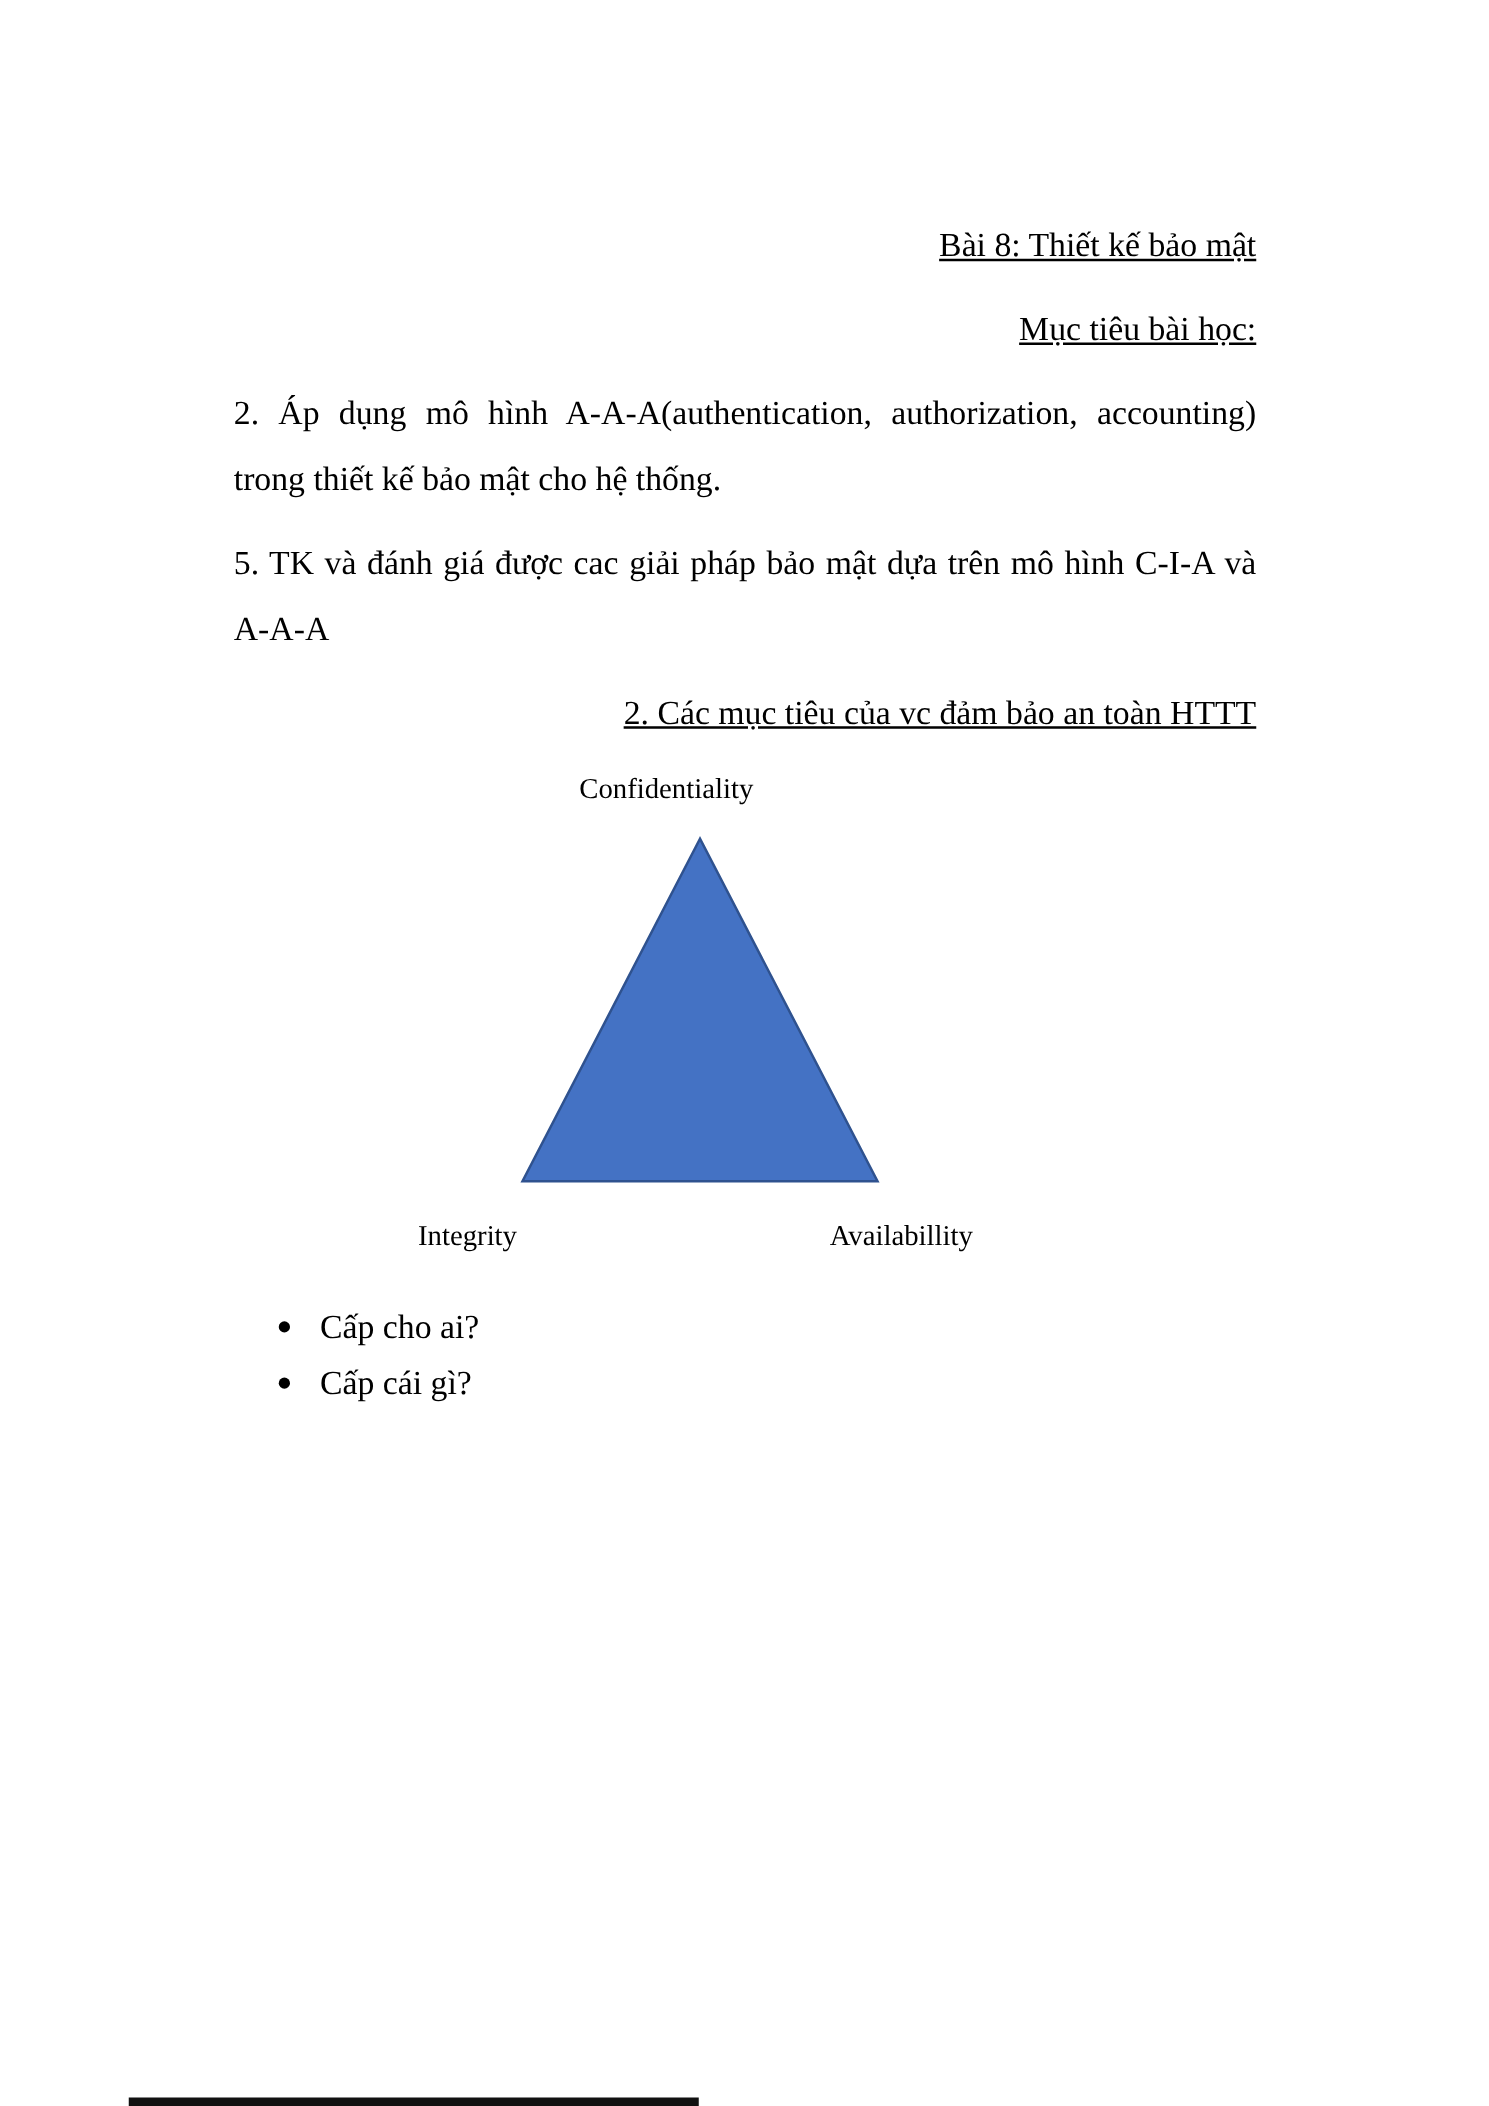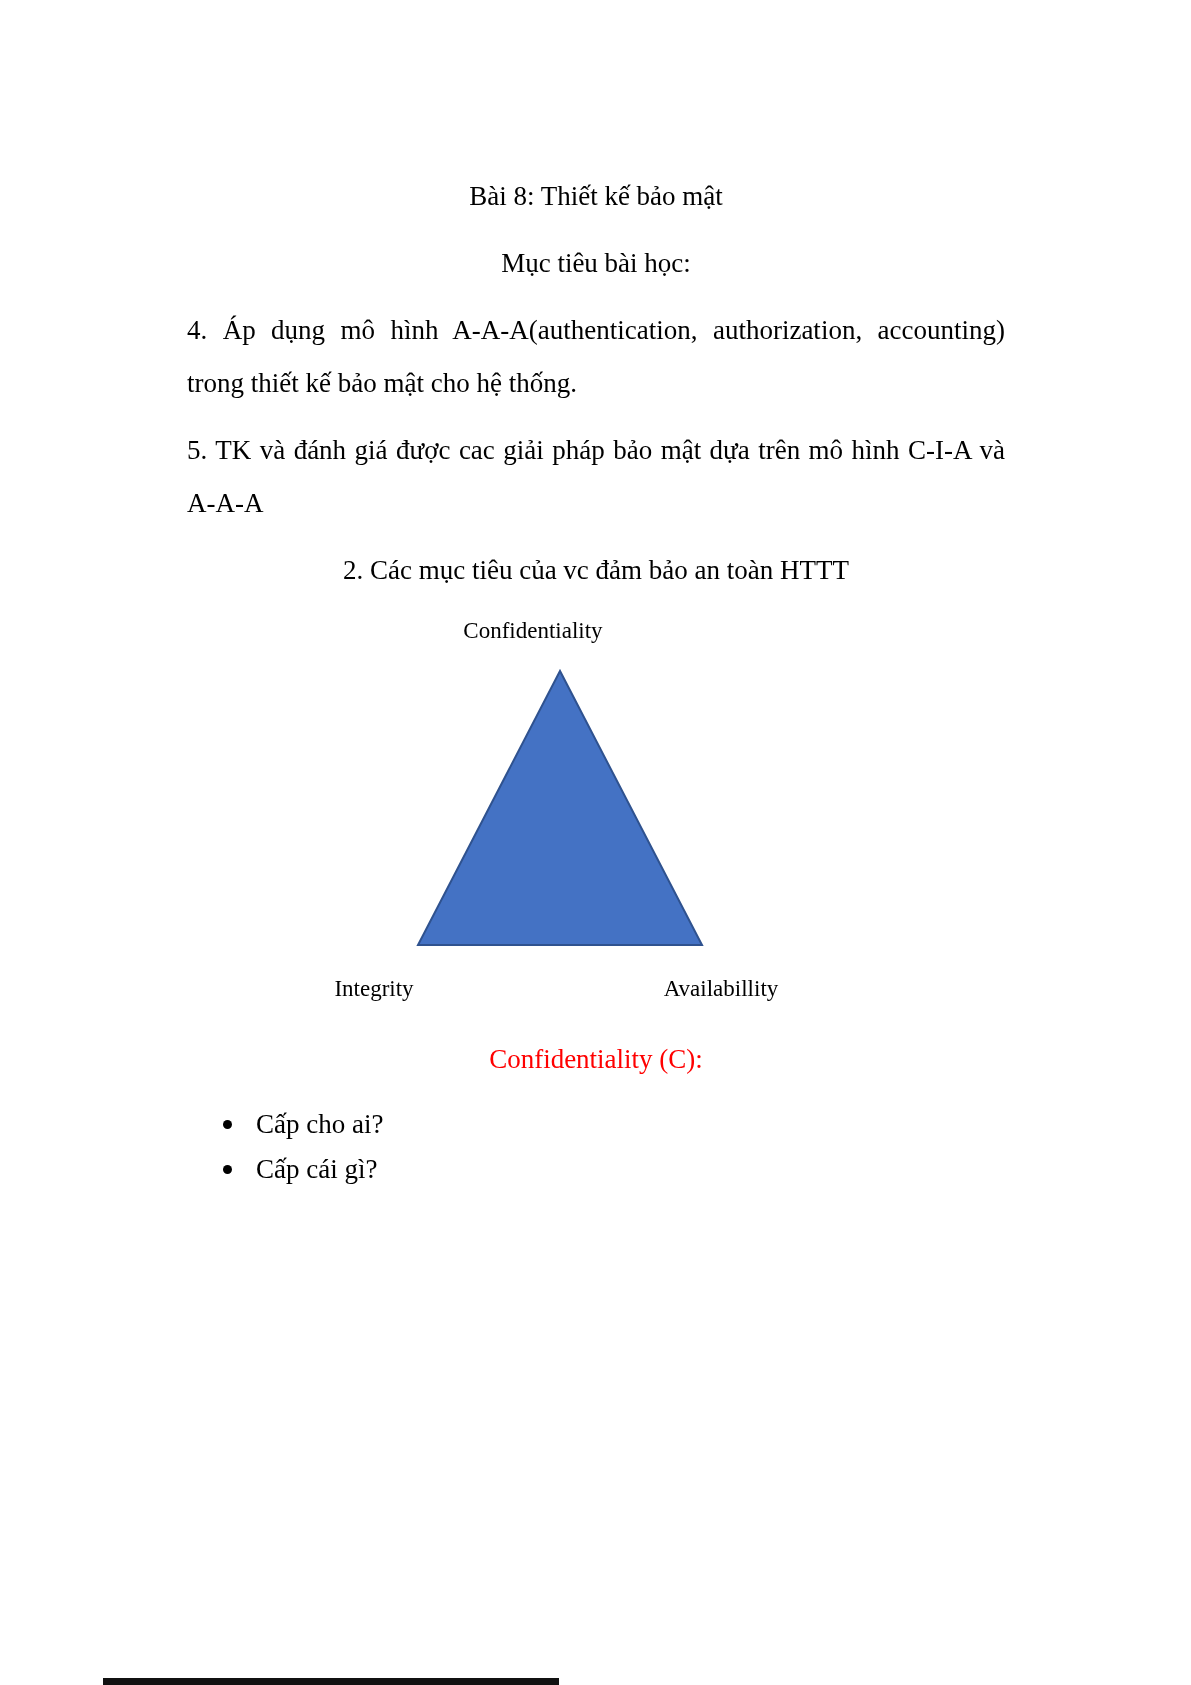--- a/index.html
+++ b/index.html
@@ -21,21 +21,21 @@
     left: 187px;
     top: 170px;
     width: 818px;
   }
   .para {
     font-size: 27px;
     line-height: 53px;
     margin: 0 0 14px 0;
     text-align: justify;
   }
-  .para.left { text-align: center; }
+  .para.left { text-align: right; text-decoration: underline; }
   .red-heading {
     color: #FF0000;
   }
   
   .diagram {
     position: relative;
     width: 818px;
     height: 412px;
     margin: 0 0 10px 0;
   }
@@ -93,36 +93,35 @@
 <body>
 
 <div class="page">
   <div class="content">
 
     <p class="para left">Bài 8: Thiết kế bảo mật</p>
 
     <p class="para left">Mục tiêu bài học:</p>
 
 
-    <p class="para">4. Áp dụng mô hình A-A-A(authentication, authorization, accounting) trong thiết kế bảo mật cho hệ thống.</p>
+    <p class="para">2. Áp dụng mô hình A-A-A(authentication, authorization, accounting) trong thiết kế bảo mật cho hệ thống.</p>
 
     <p class="para">5. TK và đánh giá được cac giải pháp bảo mật dựa trên mô hình C-I-A và A-A-A</p>
 
     <p class="para left">2. Các mục tiêu của vc đảm bảo an toàn HTTT</p>
 
     <div class="diagram">
       <div class="tri-label top">Confidentiality</div>
       <svg class="triangle-svg" width="292" height="282" viewBox="0 0 292 282" aria-hidden="true">
         <polygon class="tri-poly" points="146,4 4,278 288,278" fill="#4472C4"></polygon>
       </svg>
       <div class="tri-label bl">Integrity</div>
       <div class="tri-label br">Availabillity</div>
     </div>
 
-    <p class="para left red-heading">Confidentiality (C):</p>
 
 
     <ul class="bullets">
       <li>
         <span class="bullet-dot"></span>
         <span>Cấp cho ai?</span>
       </li>
       <li>
         <span class="bullet-dot"></span>
         <span>Cấp cái gì?</span>

